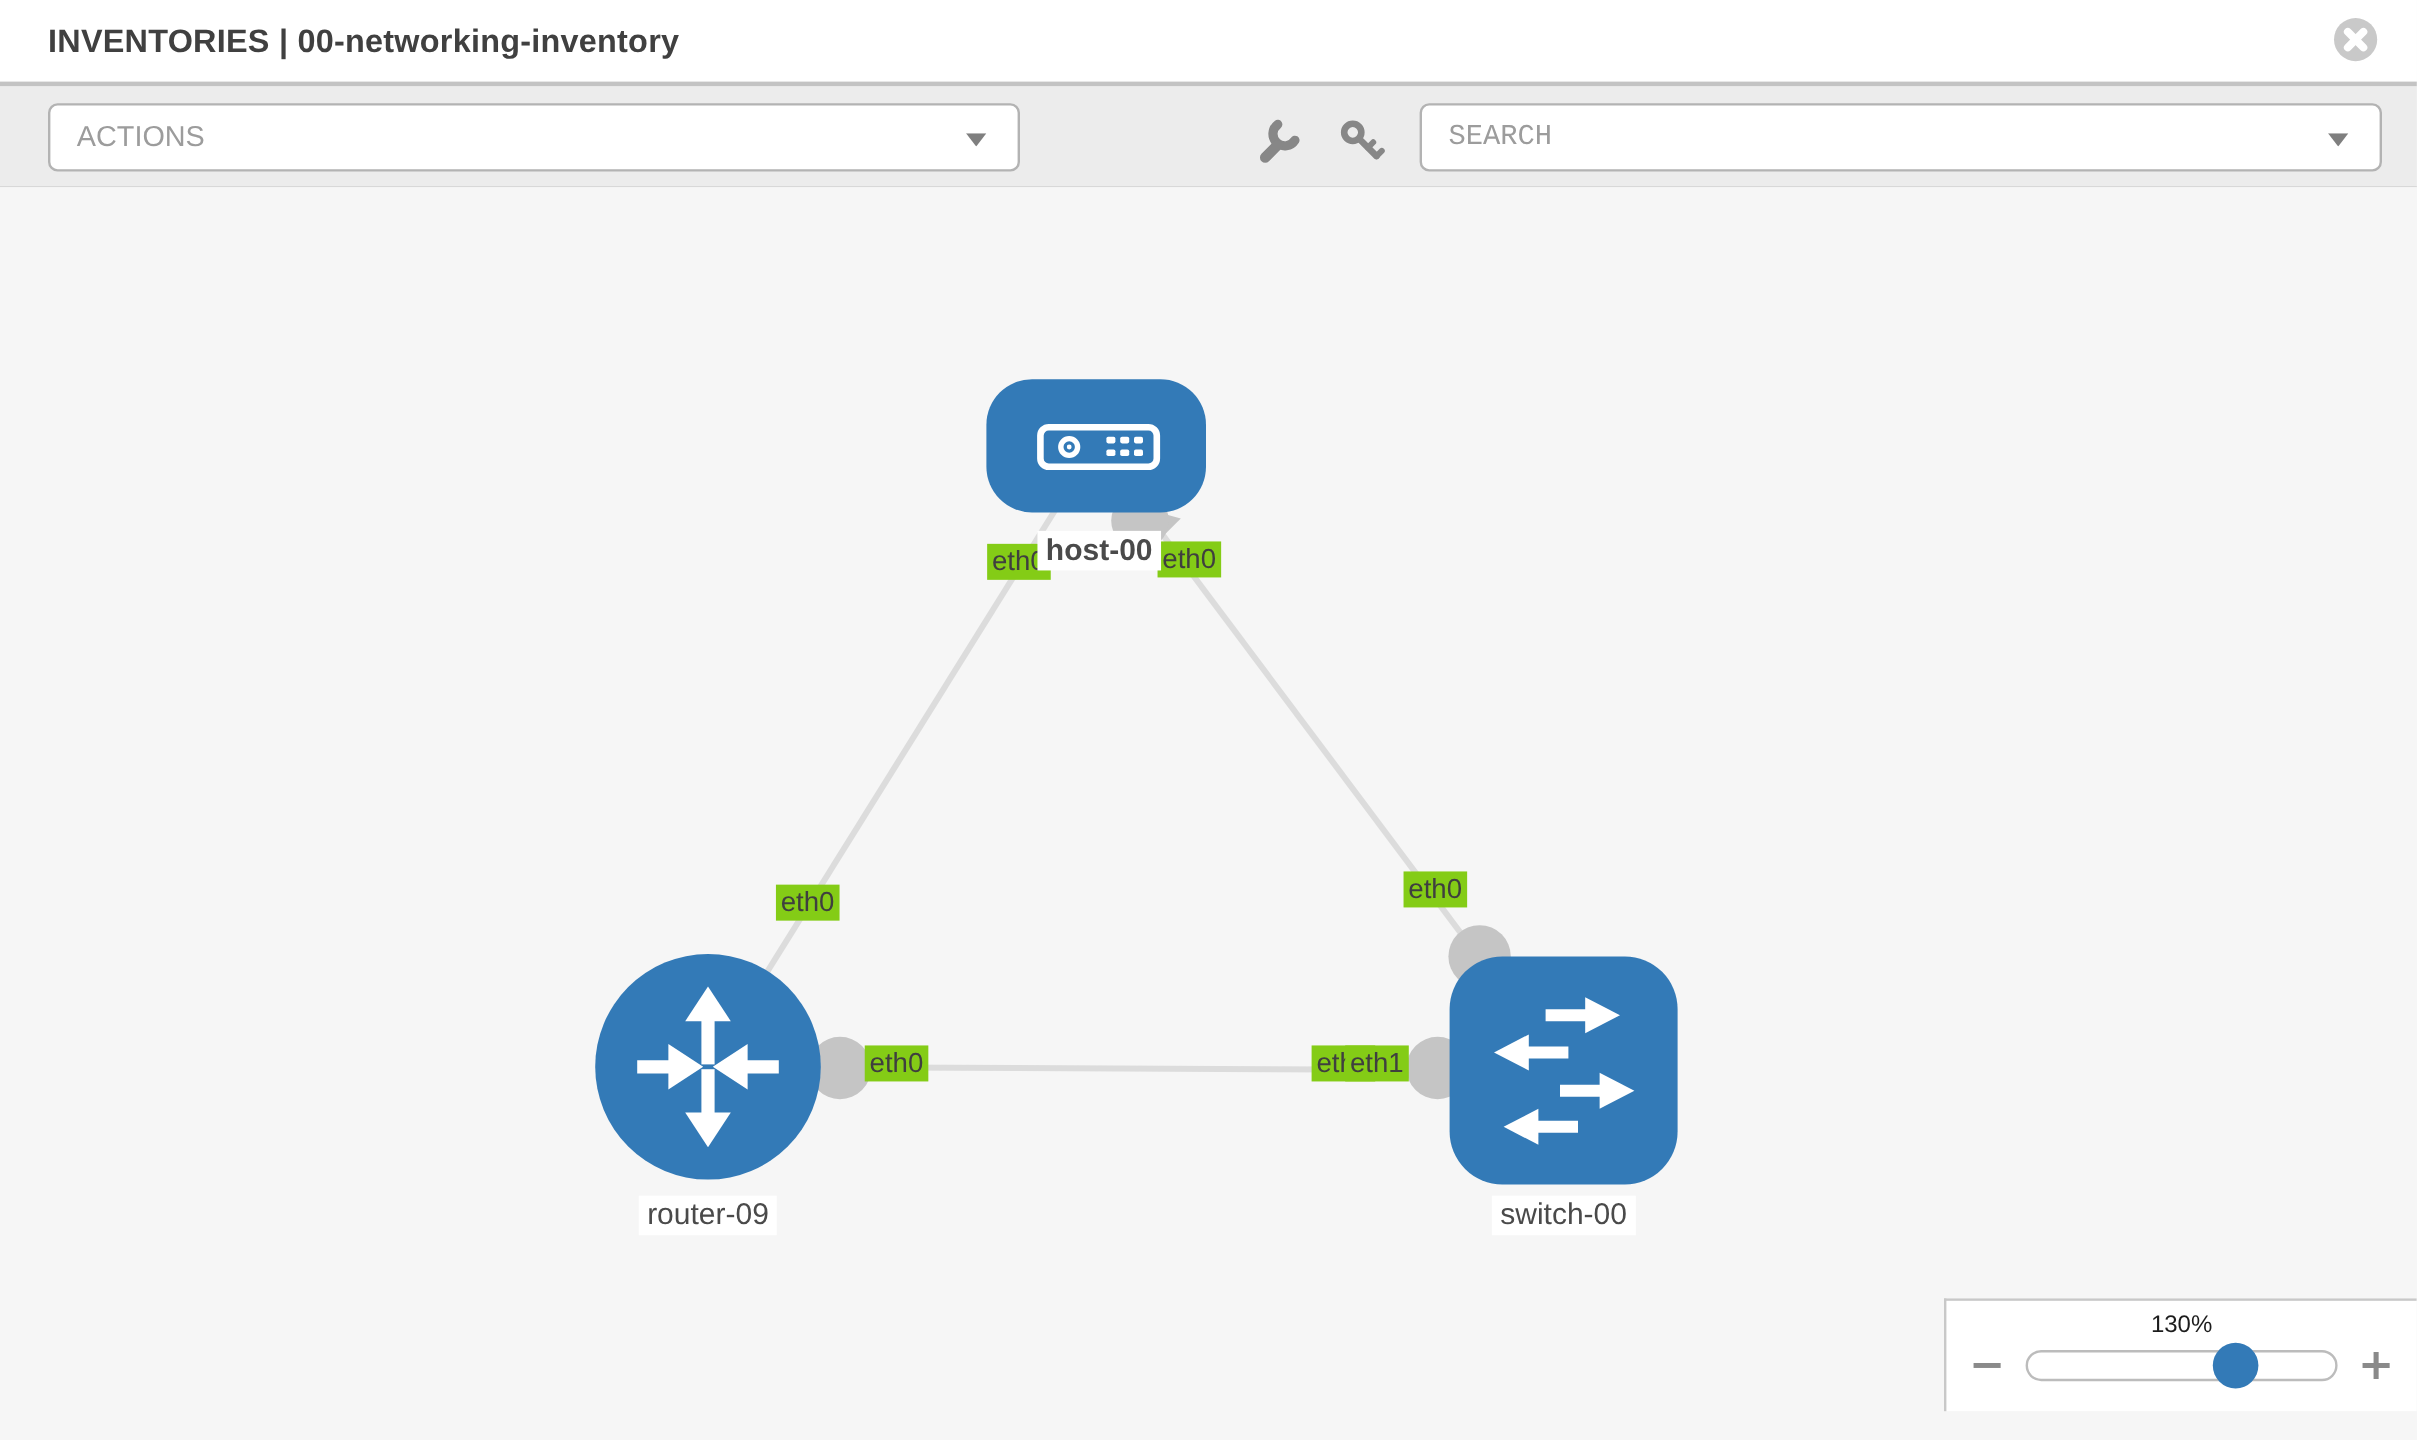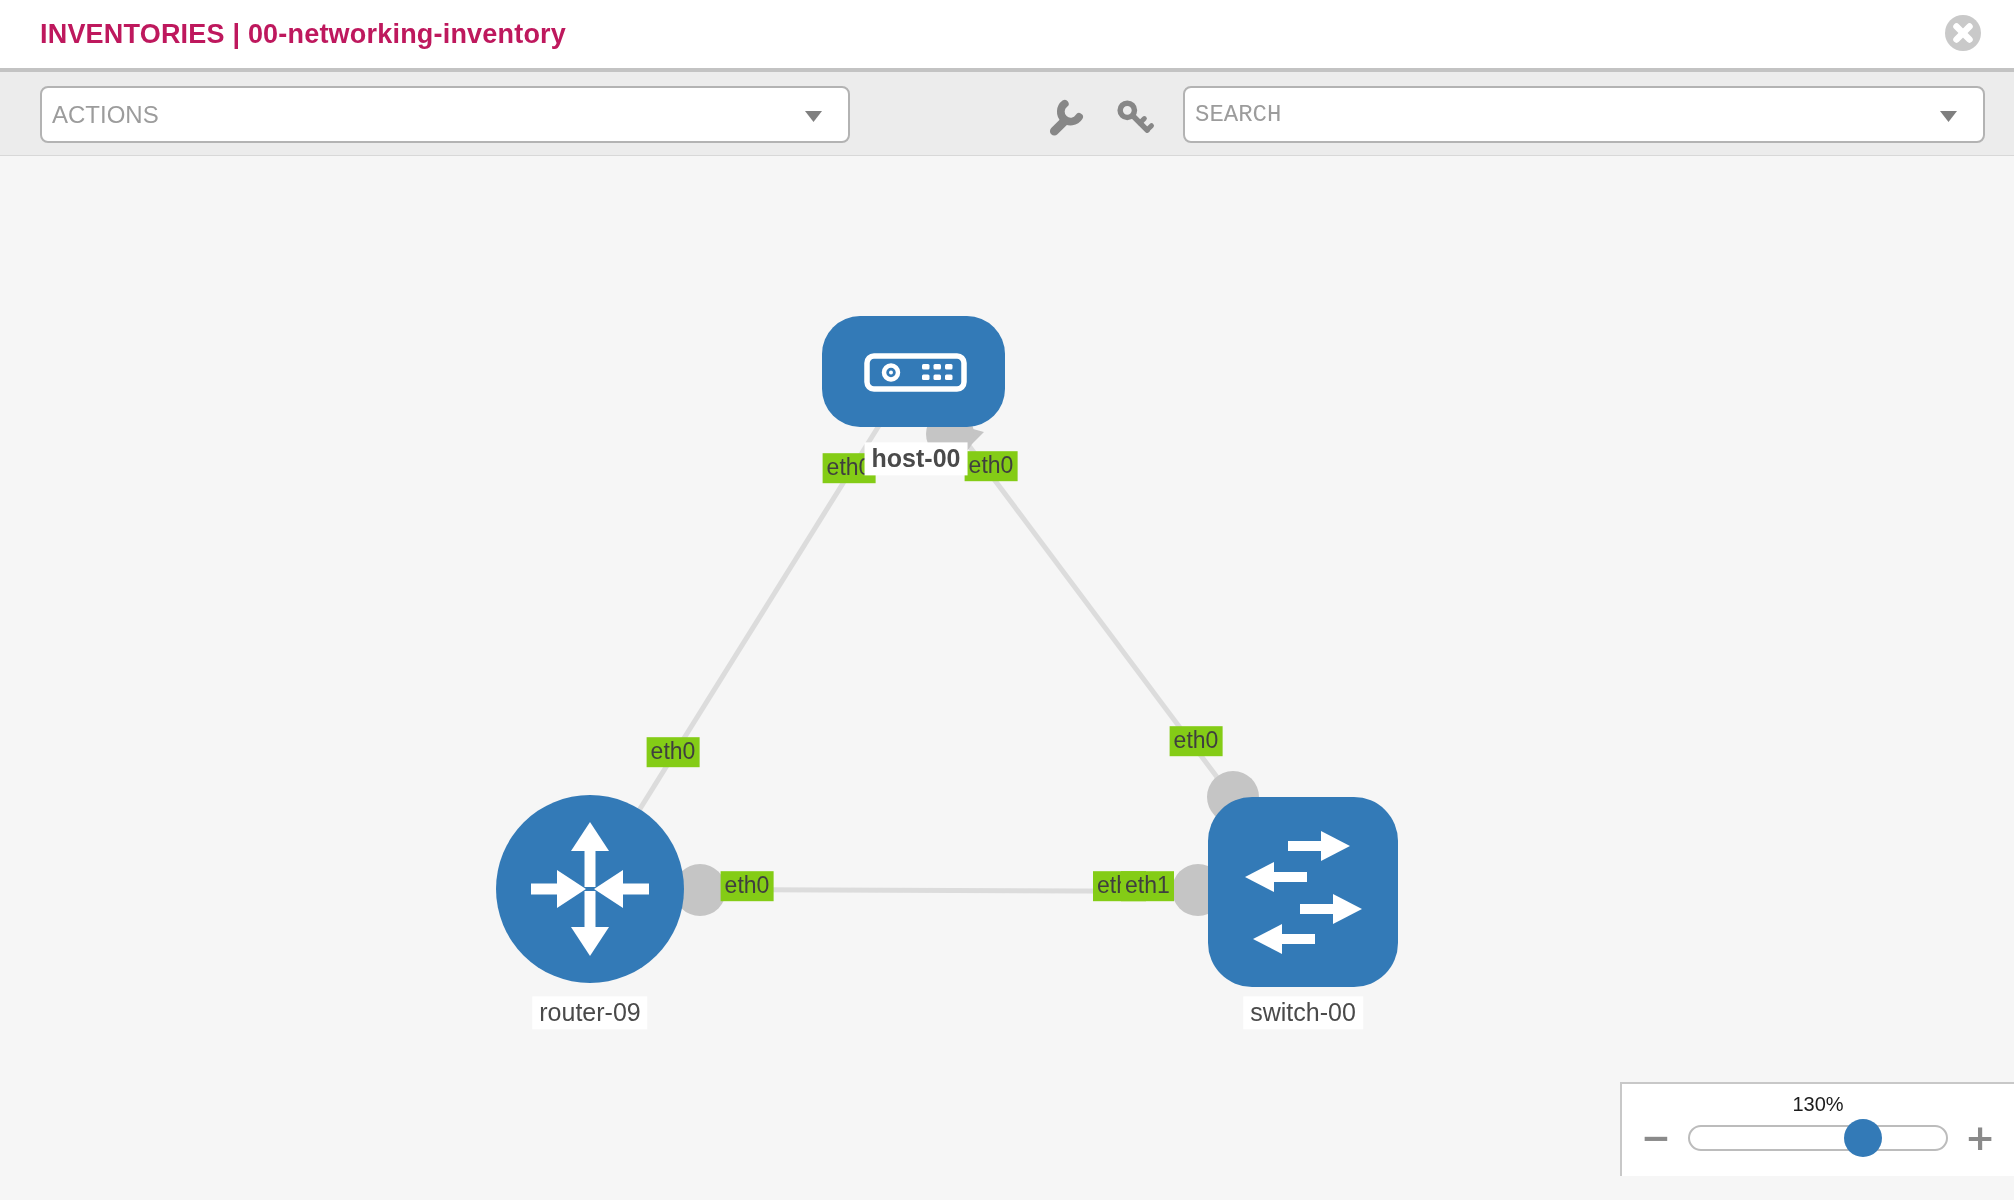--- a/index.html
+++ b/index.html
@@ -13,21 +13,21 @@
   }
 
   
   .app-header {
     position:absolute; left:0; top:0; width:2014px; height:72px;
     background:#ffffff;
     border-bottom:4px solid #c3c3c3;
   }
   .app-title {
     position:absolute; left:40px; top:0; height:64px;
-    line-height:68px; font-size:27px; font-weight:700; color:#be185d;
+    line-height:68px; font-size:27px; font-weight:700; color:#404040;
     letter-spacing:0.2px;
   }
   .close-btn {
     position:absolute; left:1941px; top:11px; width:44px; height:44px;
     cursor:pointer; background:none; border:none;
   }
 
   
   .toolbar {
     position:absolute; left:0; top:72px; width:2014px; height:84px;
@@ -35,21 +35,21 @@
     border-bottom:1px solid #d8d8d8;
   }
   .select-box {
     position:absolute; top:14px; height:57px;
     background:#ffffff;
     border:2px solid #b3b3b3;
     border-radius:8px;
     cursor:pointer;
   }
   .select-box .select-label {
-    display:block; padding-left:10px; line-height:53px;
+    display:block; padding-left:22px; line-height:53px;
     font-size:24px; color:#9c9c9c;
   }
   .select-box .chev {
     position:absolute; right:26px; top:23px;
   }
   .actions-select { left:40px;  width:810px; }
   .search-select  { left:1183px; width:802px;font-family:Liberation Mono, monospace; }
   .tool-icon-btn {
     position:absolute; top:24px; width:44px; height:44px;
     background:none; border:none; cursor:pointer;

